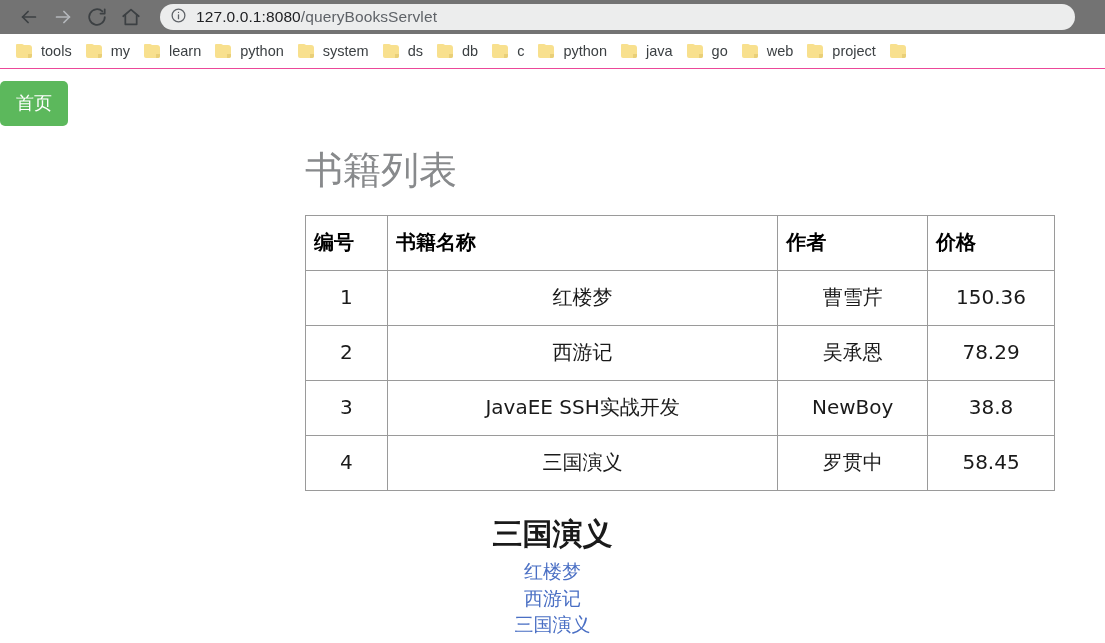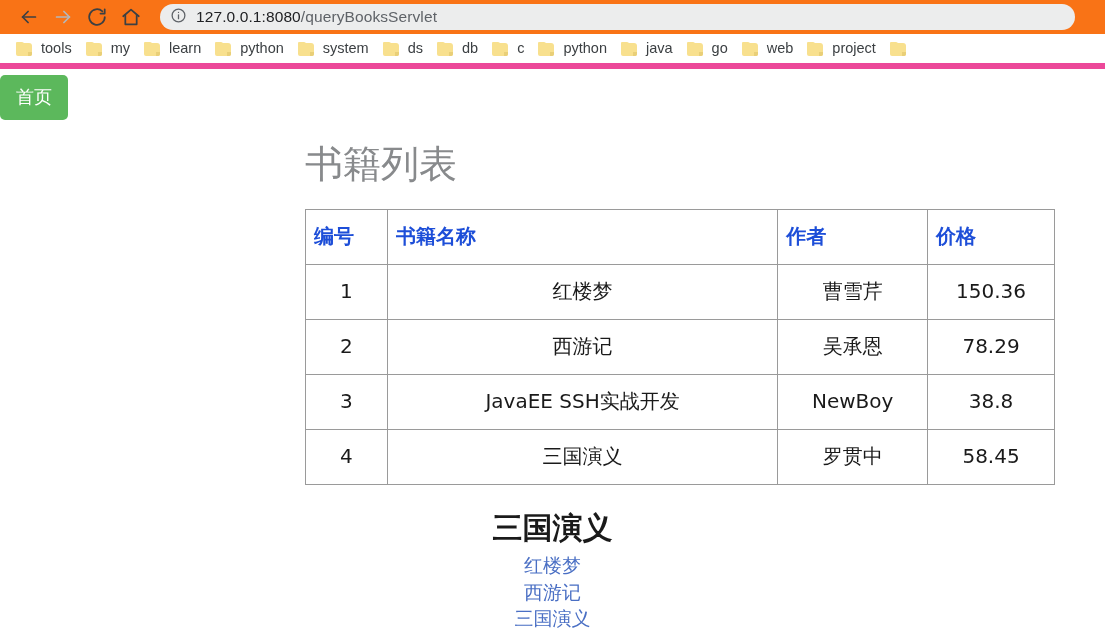--- a/index.html
+++ b/index.html
@@ -15,21 +15,21 @@
   #browser-chrome {
     width: 1105px;
     background: #ffffff;
   }
 
   #toolbar {
     height: 34px;
     display: flex;
     align-items: center;
     padding: 0 16px 0 12px;
-    background: #f97316;
+    background: #737373;
   }
 
   .nav-btn {
     width: 34px;
     height: 34px;
     display: flex;
     align-items: center;
     justify-content: center;
     flex: 0 0 auto;
     cursor: default;
@@ -57,21 +57,21 @@
     text-overflow: ellipsis;
     letter-spacing: .1px;
   }
   #url-text .host { color: #202124; }
 
   #bookmarks-bar {
     height: 35px;
     display: flex;
     align-items: center;
     padding-left: 10px;
-    border-bottom: 6px solid #ec4899;
+    border-bottom: 1px solid #ec4899;
     overflow: hidden;
     white-space: nowrap;
   }
   .bookmark {
     display: flex;
     align-items: center;
     flex: 0 0 auto;
     padding: 3px 8px 3px 6px;
     border-radius: 4px;
     cursor: default;
@@ -117,21 +117,21 @@
   }
 
   #home-button {
     display: inline-block;
     background: #5cb85c;
     color: #ffffff;
     font-size: 18px;
     line-height: 1;
     padding: 13px 16px 14px 16px;
     border-radius: 5px;
-    margin: 6px 0 0 0;
+    margin: 12px 0 0 0;
     cursor: pointer;
     font-family: "DejaVu Sans", "Liberation Sans", sans-serif;
   }
 
   #page-title {
     margin: 24px 0 0 305px;
     font-size: 38px;
     font-weight: normal;
     color: #888a8c;
     line-height: 1.1;
@@ -149,21 +149,21 @@
     border: 1px solid #9a9a9a;
     font-size: 20px;
     color: #1a1a1a;
     font-weight: normal;
   }
   #books-table th {
     text-align: left;
     font-weight: bold;
     padding: 13px 0 14px 8px;
     background: #ffffff;
-    color: #1d4ed8;
+    color: #000000;
   }
   #books-table td {
     text-align: center;
     padding: 13px 0 14px 0;
   }
   #books-table col.c-id    { width: 82px; }
   #books-table col.c-name  { width: 391px; }
   #books-table col.c-author{ width: 150px; }
   #books-table col.c-price { width: 127px; }
 

